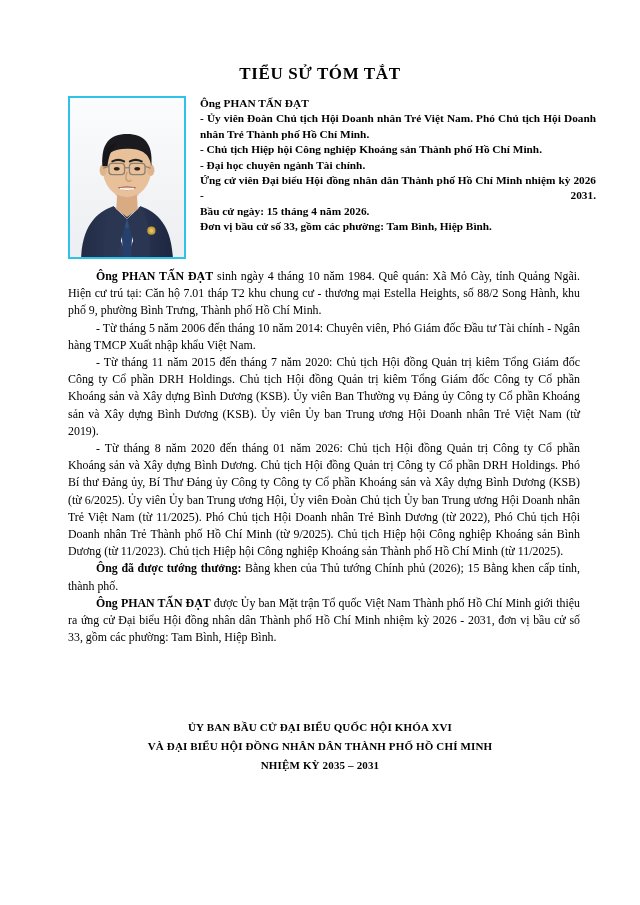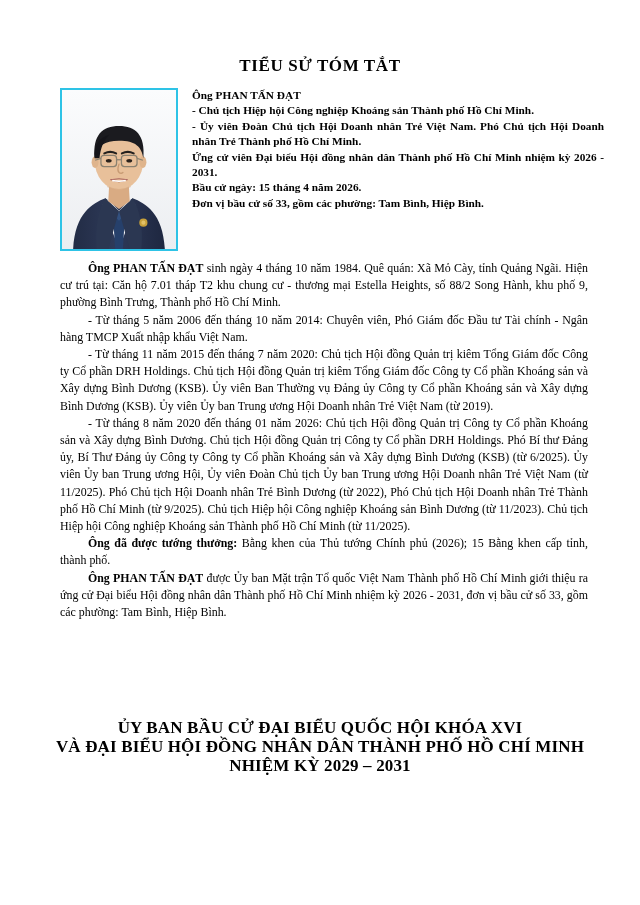--- a/index.html
+++ b/index.html
@@ -12,21 +12,21 @@
     height: 905px;
     font-family: "Liberation Serif", "DejaVu Serif", serif;
     color: #000000;
     -webkit-font-smoothing: antialiased;
   }
   .page {
     position: relative;
     width: 640px;
     height: 885px;
     box-sizing: border-box;
-    padding: 8px;
+    padding: 16px;
     overflow: hidden;
     background: #ffffff;
   }
 
   
   .doc-title {
     text-align: center;
     font-size: 17px;
     font-weight: bold;
     letter-spacing: 0.6px;
@@ -86,21 +86,21 @@
   }
   .body-block b { font-weight: bold; }
 
   
   .footer-block {
     position: absolute;
     left: 0;
     right: 0;
     top: 718px;
     text-align: center;
-    font-size: 17px;
+    font-size: 11px;
     font-weight: bold;
     line-height: 19px;
     letter-spacing: 0.15px;
   }
   .footer-block div { display: block; }
 </style>
 </head>
 <body>
 
 <div class="page">
@@ -167,22 +167,23 @@
         <path d="M50 92 q9 5 18 0 q-9 3 -18 0 Z" fill="#8c4a46"></path>
         <path d="M50 92 q9 -2 18 0" stroke="#a8605a" stroke-width="1" fill="none"></path>
         <path d="M52 92.8 q7 1.6 14 0" stroke="#ffffff" stroke-width="1.6" fill="none"></path>
 
         <path d="M47 99 q12 6 24 0" stroke="#d9ab83" stroke-width="1.2" fill="none" opacity="0.7"></path>
       </svg>
     </div>
 
     <div class="summary">
       <div class="line">Ông PHAN TẤN ĐẠT</div>
+      <div>- Ủy viên Đoàn Chủ tịch Hội Doanh nhân Trẻ Việt Nam. Phó Chủ tịch Hội Doanh nhân Trẻ Thành phố Hồ Chí Minh.</div>
       <div>- Chủ tịch Hiệp hội Công nghiệp Khoáng sản Thành phố Hồ Chí Minh.</div>
-      <div>- Ủy viên Đoàn Chủ tịch Hội Doanh nhân Trẻ Việt Nam. Phó Chủ tịch Hội Doanh nhân Trẻ Thành phố Hồ Chí Minh.</div>
+      <div>- Đại học chuyên ngành Tài chính.</div>
       <div class="just">Ứng cử viên Đại biểu Hội đồng nhân dân Thành phố Hồ Chí Minh nhiệm kỳ 2026 - 2031.</div>
       <div>Bầu cử ngày: 15 tháng 4 năm 2026.</div>
       <div>Đơn vị bầu cử số 33, gồm các phường: Tam Bình, Hiệp Bình.</div>
     </div>
 
   </div>
 
   <div class="body-block">
 
     <p><b>Ông PHAN TẤN ĐẠT</b><span> sinh ngày 4 tháng 10 năm 1984. Quê quán: Xã Mỏ Cày, tỉnh Quảng Ngãi. Hiện cư trú tại: Căn hộ 7.01 tháp T2 khu chung cư - thương mại Estella Heights, số 88/2 Song Hành, khu phố 9, phường Bình Trưng, Thành phố Hồ Chí Minh.</span></p>
@@ -196,16 +197,16 @@
 
     <p><b>Ông đã được tướng thưởng:</b><span> Bằng khen của Thủ tướng Chính phủ (2026); 15 Bằng khen cấp tỉnh, thành phố.</span></p>
 
     <p><b>Ông PHAN TẤN ĐẠT</b><span> được Ủy ban Mặt trận Tổ quốc Việt Nam Thành phố Hồ Chí Minh giới thiệu ra ứng cử Đại biểu Hội đồng nhân dân Thành phố Hồ Chí Minh nhiệm kỳ 2026 - 2031, đơn vị bầu cử số 33, gồm các phường: Tam Bình, Hiệp Bình.</span></p>
 
   </div>
 
   <div class="footer-block">
     <div>ỦY BAN BẦU CỬ ĐẠI BIỂU QUỐC HỘI KHÓA XVI</div>
     <div>VÀ ĐẠI BIỂU HỘI ĐỒNG NHÂN DÂN THÀNH PHỐ HỒ CHÍ MINH</div>
-    <div>NHIỆM KỲ 2029 – 2031</div>
+    <div>NHIỆM KỲ 2035 – 2031</div>
   </div>
 
 </div>
 
 </body></html>

